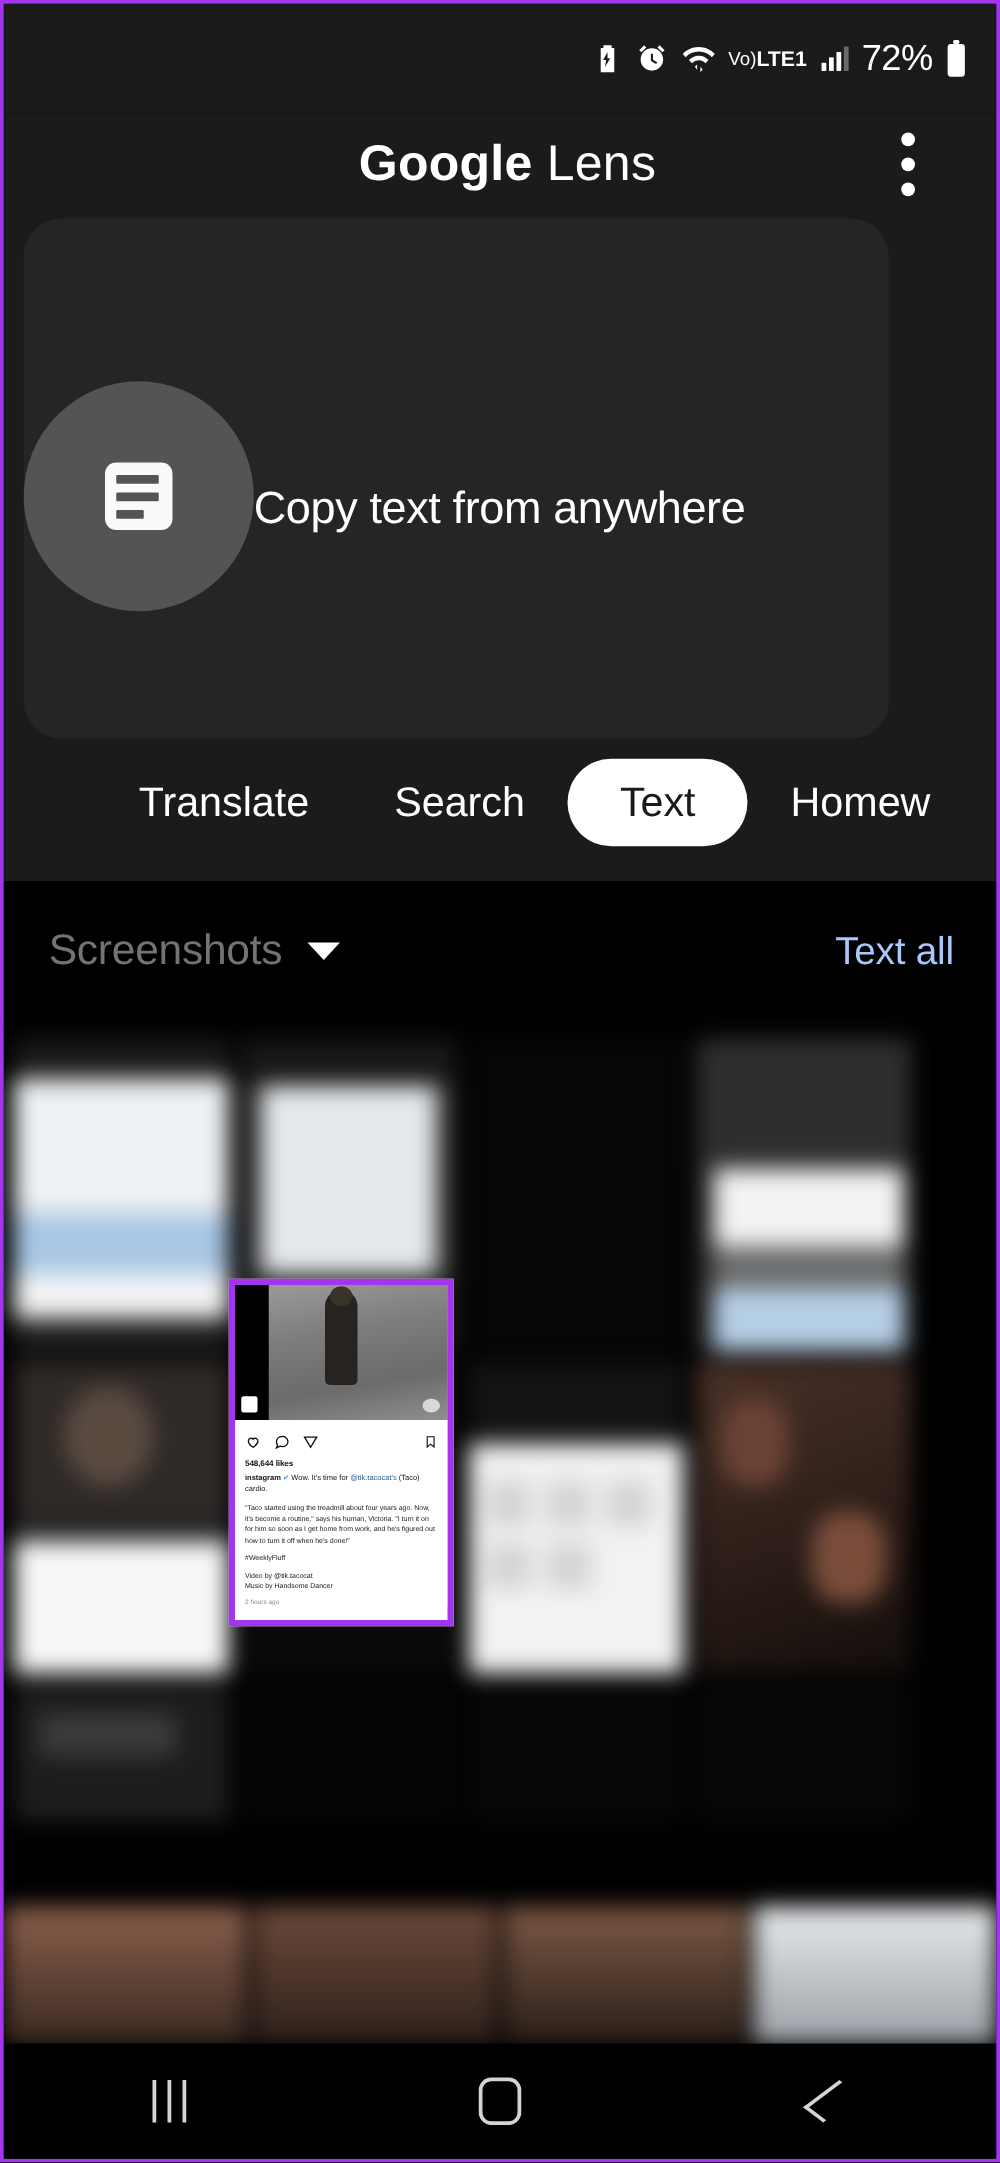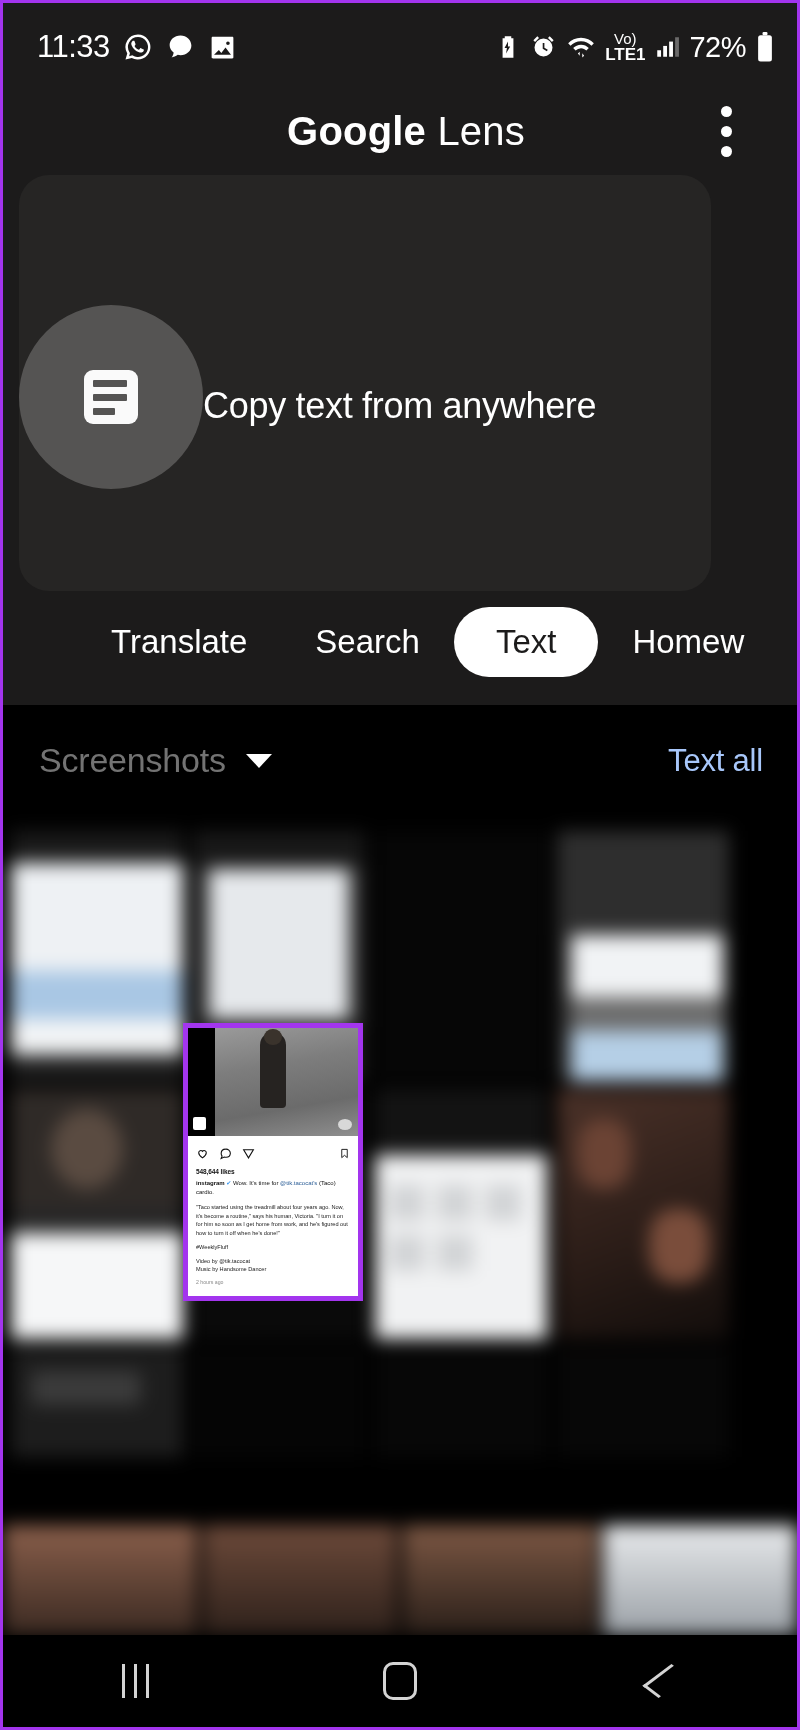--- a/index.html
+++ b/index.html
@@ -174,59 +174,40 @@
     border-left:3px solid #d4d4d4; border-bottom:3px solid #d4d4d4;
     transform:rotate(45deg) skew(-8deg,-8deg);
   }
 </style>
 </head>
 <body>
 
 <div id="phone">
 
   <div class="statusbar">
-    <div class="sb-left">
-      <span class="sb-time">11:33</span>
-      <span>
-        <svg class="ico" width="30" height="30" viewBox="0 0 24 24" fill="#fff">
-          <path d="M12 2a10 10 0 00-8.6 15.1L2 22l5-1.3A10 10 0 1012 2zm0 2a8 8 0 11-4.2 14.8l-.3-.2-2.6.7.7-2.5-.2-.3A8 8 0 0112 4z"></path>
-          <path d="M9.3 7.4c-.2-.5-.4-.5-.6-.5h-.5c-.2 0-.5.1-.7.4-.3.3-.9.9-.9 2.1s.9 2.4 1 2.6c.1.2 1.7 2.8 4.3 3.8 2.1.8 2.6.7 3 .6.5-.1 1.4-.6 1.6-1.2.2-.6.2-1.1.1-1.2l-.6-.3-1.6-.8c-.2-.1-.4-.1-.6.1l-.8 1c-.1.2-.3.2-.5.1-.2-.1-1-.4-1.9-1.2-.7-.6-1.2-1.4-1.3-1.6-.1-.2 0-.3.1-.4l.4-.5c.1-.2.2-.3.2-.5v-.4c0-.1-.5-1.3-.7-1.8z"></path>
-        </svg>
-      </span>
-      <span>
-        <svg class="ico" width="29" height="29" viewBox="0 0 24 24" fill="#fff">
-          <path d="M12 2C6.9 2 3 5.6 3 10c0 2.5 1.3 4.7 3.3 6.2-.1 1.3-.6 2.9-1.6 4.1 0 0 2.9-.5 5-2.2.7.2 1.5.3 2.3.3 5.1 0 9-3.6 9-8S17.1 2 12 2z"></path>
-        </svg>
-      </span>
-      <span>
-        <svg class="ico" width="29" height="29" viewBox="0 0 24 24" fill="#fff">
-          <path d="M4 3h16c.6 0 1 .4 1 1v16c0 .6-.4 1-1 1H4c-.6 0-1-.4-1-1V4c0-.6.4-1 1-1zm12.5 4a1.5 1.5 0 100 3 1.5 1.5 0 000-3zM5 18h14l-4.5-6-3.5 4.5L9 14l-4 4z"></path>
-        </svg>
-      </span>
-    </div>
     <div class="sb-right">
       <span>
         <svg class="ico" width="26" height="26" viewBox="0 0 24 24" fill="#fff">
           <path d="M9 2h6v2h2v18H7V4h2V2zm3 5l-3.2 6H11l-.8 5 3.8-6.4H12L12 7z"></path>
         </svg>
       </span>
       <span>
         <svg class="ico" width="27" height="27" viewBox="0 0 24 24" fill="#fff">
           <path d="M12 4a8 8 0 100 16 8 8 0 000-16zm.8 4v4.2l3 1.8-.8 1.3-3.7-2.2V8h1.5z"></path>
           <path d="M3 5.5L6.5 2 8 3.5 4.5 7 3 5.5zm18 0L17.5 2 16 3.5 19.5 7 21 5.5z"></path>
         </svg>
       </span>
       <span>
         <svg class="ico" width="30" height="28" viewBox="0 0 24 24" fill="#fff">
           <path d="M12 4C7.5 4 3.6 5.9 1 8.7l2 2.2C5.2 8.5 8.4 7 12 7s6.8 1.5 9 3.9l2-2.2C20.4 5.9 16.5 4 12 4z"></path>
           <path d="M12 10c-2.6 0-5 1.1-6.7 2.9l2.1 2.2A6.4 6.4 0 0112 13c1.8 0 3.5.8 4.6 2.1l2.1-2.2A9.2 9.2 0 0012 10z"></path>
           <path d="M9.3 17.5l1.6-1.5v3.6L9.3 17.5zm5.4 2l-1.6 1.5v-3.6l1.6 2.1z"></path>
         </svg>
       </span>
-      <span style="display:flex;flex-direction:column;align-items:center;line-height:1;">
+      <span style="display:flex;flex-direction:row;align-items:center;line-height:1;">
         <span style="font-size:15px;">Vo)</span>
         <span style="font-size:17px;font-weight:bold;">LTE1</span>
       </span>
       <span>
         <svg class="ico" width="26" height="26" viewBox="0 0 24 24" fill="#fff">
           <rect x="3" y="15" width="3.5" height="6"></rect>
           <rect x="8.5" y="11" width="3.5" height="10"></rect>
           <rect x="14" y="7" width="3.5" height="14"></rect>
           <rect x="19.5" y="3" width="3.5" height="18" opacity="0.35"></rect>
         </svg>

